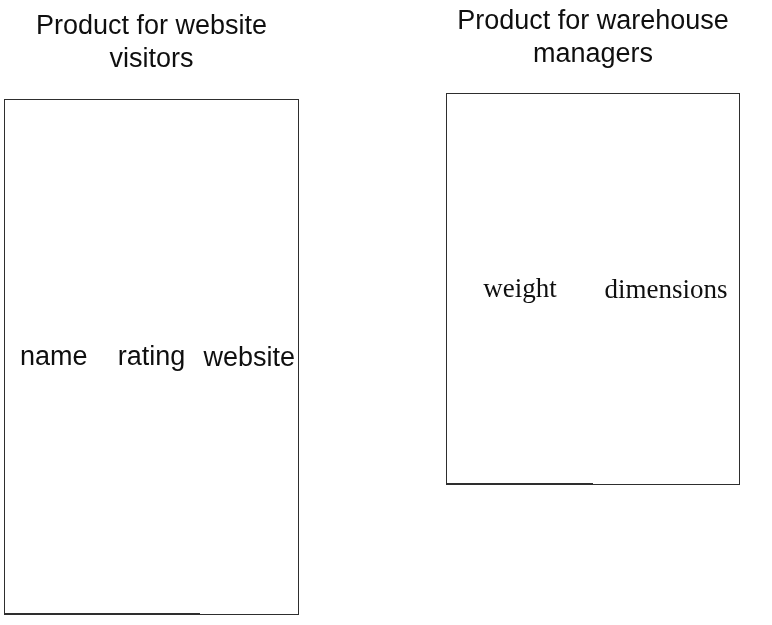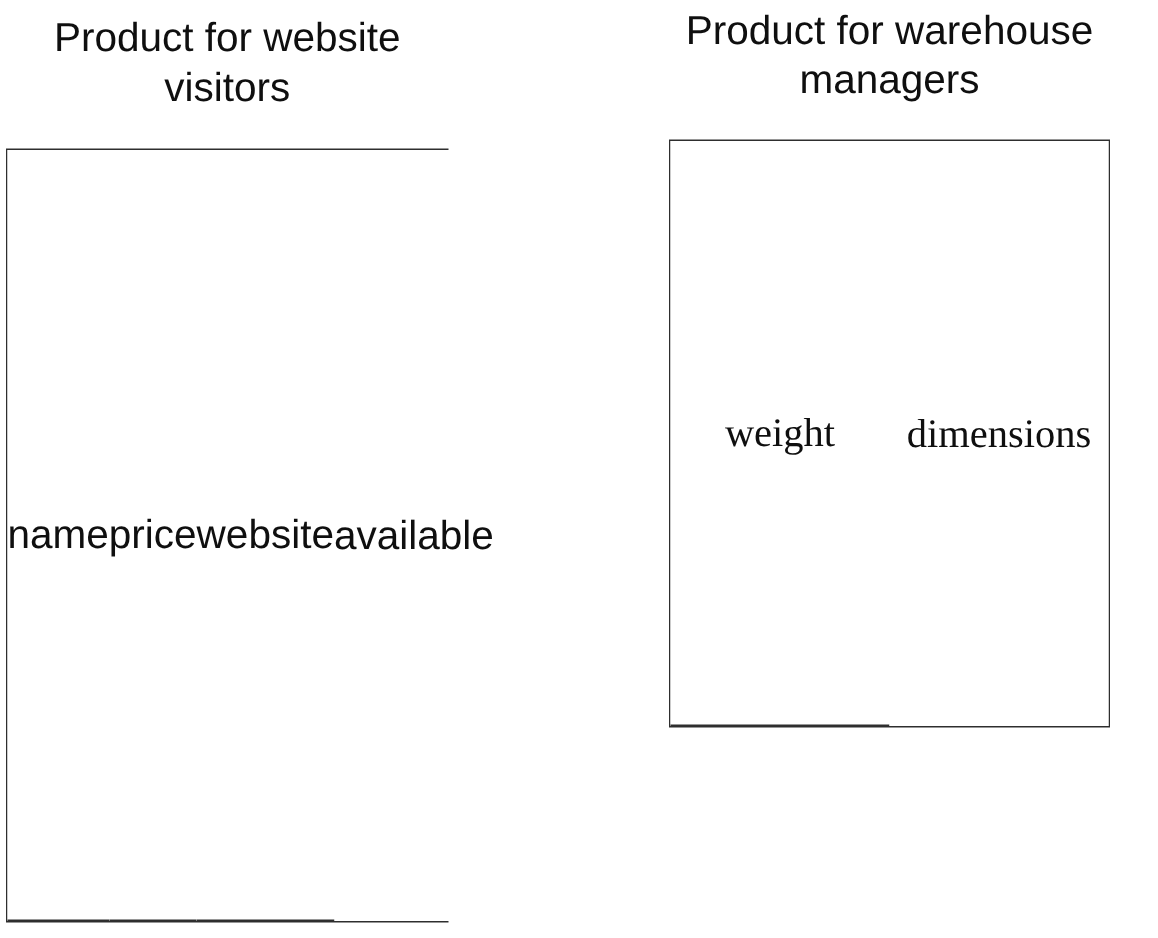--- a/index.html
+++ b/index.html
@@ -99,25 +99,24 @@
 
   <div class="entity-group">
 
     <div class="entity-title" id="entity-left-title">Product for website
 visitors</div>
 
     <div class="attribute-table" id="entity-left-table">
 
       <div class="attribute-cell">name</div>
 
-      <div class="attribute-cell">price</div>
+      <div class="attribute-cell">rating</div>
 
       <div class="attribute-cell">website</div>
 
-      <div class="attribute-cell">available</div>
 
     </div>
   </div>
 
   <div class="entity-group">
 
     <div class="entity-title" id="entity-right-title">Product for warehouse
 managers</div>
 
     <div class="attribute-table" id="entity-right-table">

